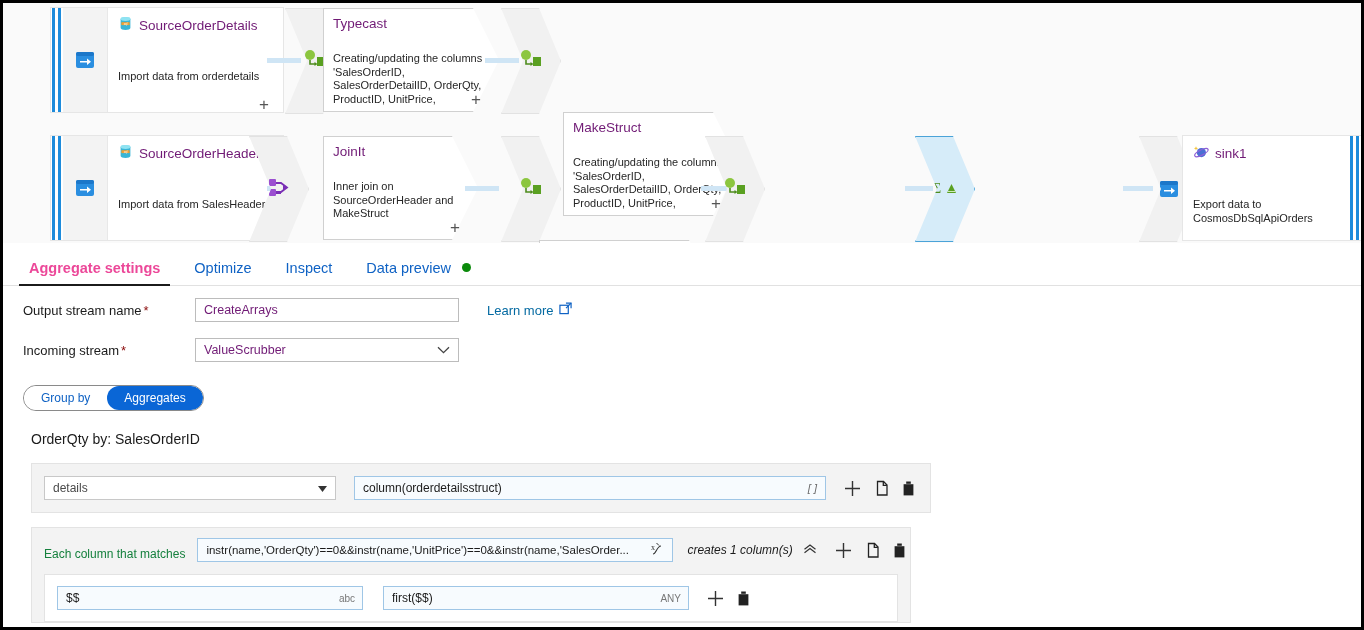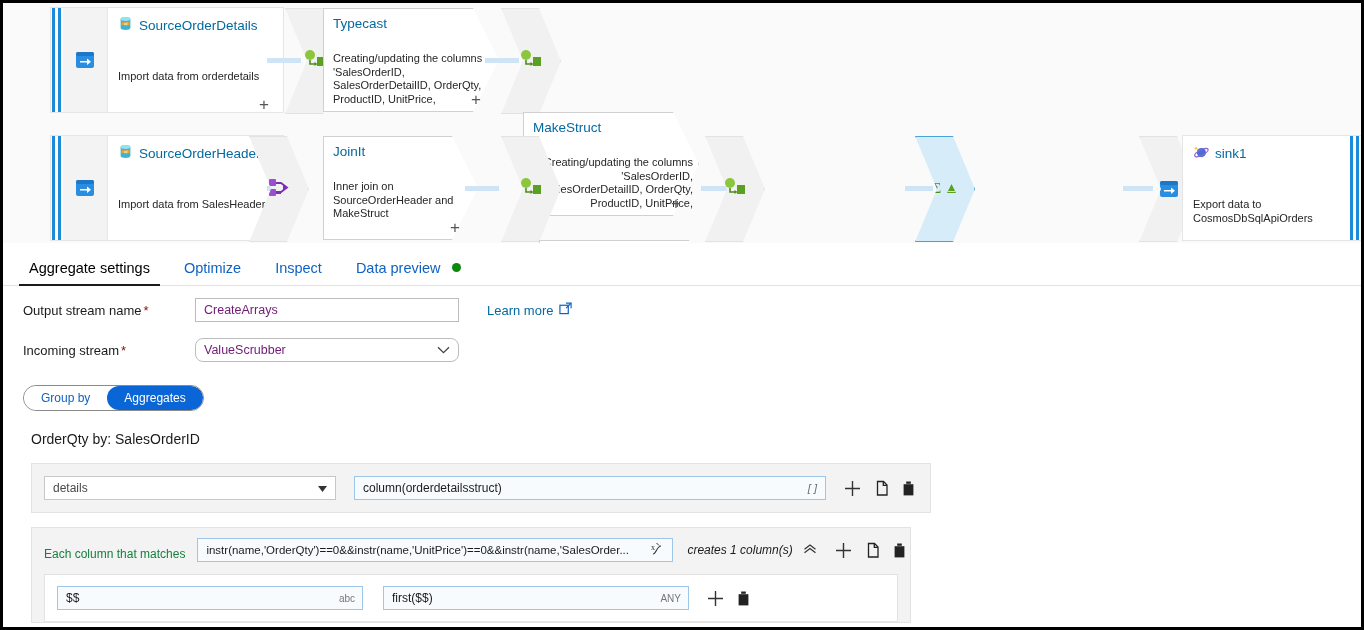--- a/index.html
+++ b/index.html
@@ -58,21 +58,21 @@
   .src.sink .accentR{
     width:12px;background:#fff;position:relative;flex:none;
   }
   .src.sink .accentR:before,.src.sink .accentR:after{
     content:"";position:absolute;top:0;bottom:0;width:3px;background:#1d8bdb;
   }
   .src.sink .accentR:before{left:1px;}
   .src.sink .accentR:after{left:7px;}
 
   .nodeTitle{
-    font-size:13.5px;color:#0369a1;display:flex;align-items:center;gap:6px;
+    font-size:13.5px;color:#701a75;display:flex;align-items:center;gap:6px;
     white-space:nowrap;
   }
   .nodeDesc{
     position:absolute;left:10px;right:6px;top:44px;
     font-size:11px;line-height:13.5px;color:#262626;
     overflow:hidden;max-height:54px;
   }
   .srcDesc{top:62px;}
 
   
@@ -104,40 +104,40 @@
   
   .tabs{
     position:absolute;left:0;top:243px;width:1358px;height:40px;
     border-bottom:1px solid #e1e1e1;background:#fff;
     display:flex;align-items:flex-end;padding-left:16px;box-sizing:border-box;
   }
   .tab{
     padding:0 10px 9px 10px;margin-right:14px;font-size:14.5px;color:#0f62c4;cursor:pointer;
     position:relative;white-space:nowrap;
   }
-  .tab.active{color:#000000;font-weight:normal;}
+  .tab.active{color:#ec4899;font-weight:bold;}
   .tab.active:after{
     content:"";position:absolute;left:0;right:0;bottom:-1px;height:2px;background:#1b1b1b;
   }
   .greendot{
     display:inline-block;width:9px;height:9px;border-radius:50%;background:#0b8a0b;
     margin-left:7px;vertical-align:1px;
   }
 
   
   .form{position:absolute;left:0;top:290px;width:1358px;}
   .frow{display:flex;align-items:center;height:34px;padding-left:20px;}
   .flabel{width:172px;font-size:13px;color:#1b1b1b;}
   .req{color:#8a0a0a;margin-left:2px;}
   .tbox{
     width:264px;height:24px;border:1px solid #bcbcbc;background:#fff;
     font-size:12.5px;color:#701a75;padding:0 8px;box-sizing:border-box;
     display:flex;align-items:center;font-family:"Liberation Sans",sans-serif;
   }
-  .sel-box{position:relative;border-radius:8px;}
+  .sel-box{position:relative;}
   .caret{
     position:absolute;right:8px;top:50%;transform:translateY(-50%);
   }
   .learn{
     margin-left:28px;color:#0369a1;font-size:13px;display:flex;align-items:center;gap:6px;cursor:pointer;
   }
 
   
   .pill{
     margin:18px 0 0 20px;display:inline-flex;align-items:center;
@@ -270,21 +270,21 @@
         <span>
           <svg width="24" height="22" viewBox="0 0 24 22" aria-hidden="true">
             <circle cx="7" cy="6" r="5" fill="#8cc63f"></circle>
             <rect x="14" y="8" width="8" height="9" fill="#5aa021"></rect>
             <path d="M7 11v4h6" stroke="#4e8c1d" stroke-width="1.6" fill="none"></path>
             <path d="M11.5 13l3 2-3 2z" fill="#4e8c1d"></path>
           </svg>
         </span>
       </div>
 
-      <div class="node tf" style="left:520px;width:176px;text-align:right;">
+      <div class="node tf" style="left:560px;width:176px;">
         <div class="shape"></div>
         <div class="inner">
           <div class="nodeTitle">MakeStruct</div>
           <div class="nodeDesc">Creating/updating the columns 'SalesOrderID, SalesOrderDetailID, OrderQty, ProductID, UnitPrice,</div>
         </div>
         <div class="plus" style="right:18px;">+</div>
       </div>
     </div>
 
     <div class="row row2">

